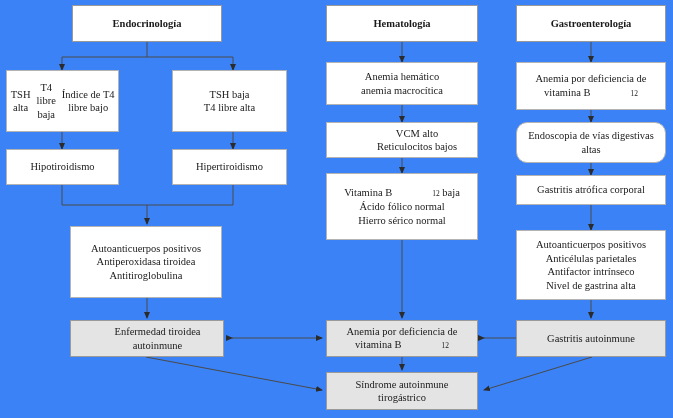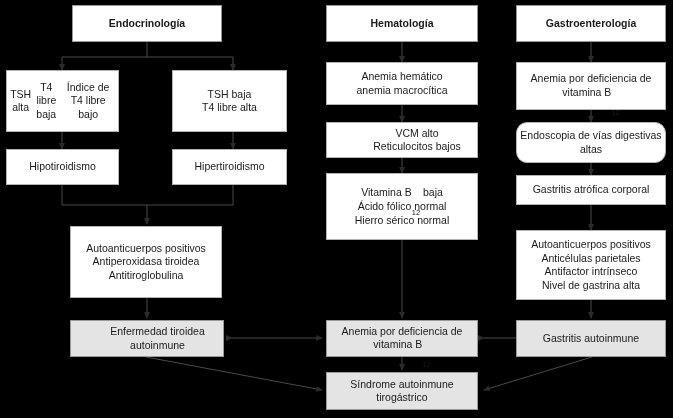--- a/index.html
+++ b/index.html
@@ -4,22 +4,22 @@
 <style>
   html, body {
     margin: 0;
     padding: 0;
     background: #ffffff;
   }
   #canvas {
     position: relative;
     width: 673px;
     height: 418px;
-    background: #000000;
-    font-family: Liberation Sans, sans-serif;
+    background: #3b82f6;
+    font-family: Liberation Serif, serif;
     overflow: hidden;
   }
   .box {
     position: absolute;
     box-sizing: border-box;
     border: 1px solid #b3b3b3;
     background: #ffffff;
     display: flex;
     align-items: center;
     justify-content: center;
@@ -43,21 +43,22 @@
     left: 0;
     top: 0;
     width: 673px;
     height: 418px;
     pointer-events: none;
   }
   sub {
     font-size: 7.5px;
     vertical-align: baseline;
     position: relative;
-    top: 19px;
+    top: 0;
+    padding-left: 40px;
   }
 </style>
 </head>
 <body>
 
 <div id="canvas">
 
   <svg class="svg-layer" viewBox="0 0 673 418">
     <defs>
       <marker id="ah" markerWidth="7" markerHeight="7" refX="6" refY="3" orient="auto" markerUnits="userSpaceOnUse">

